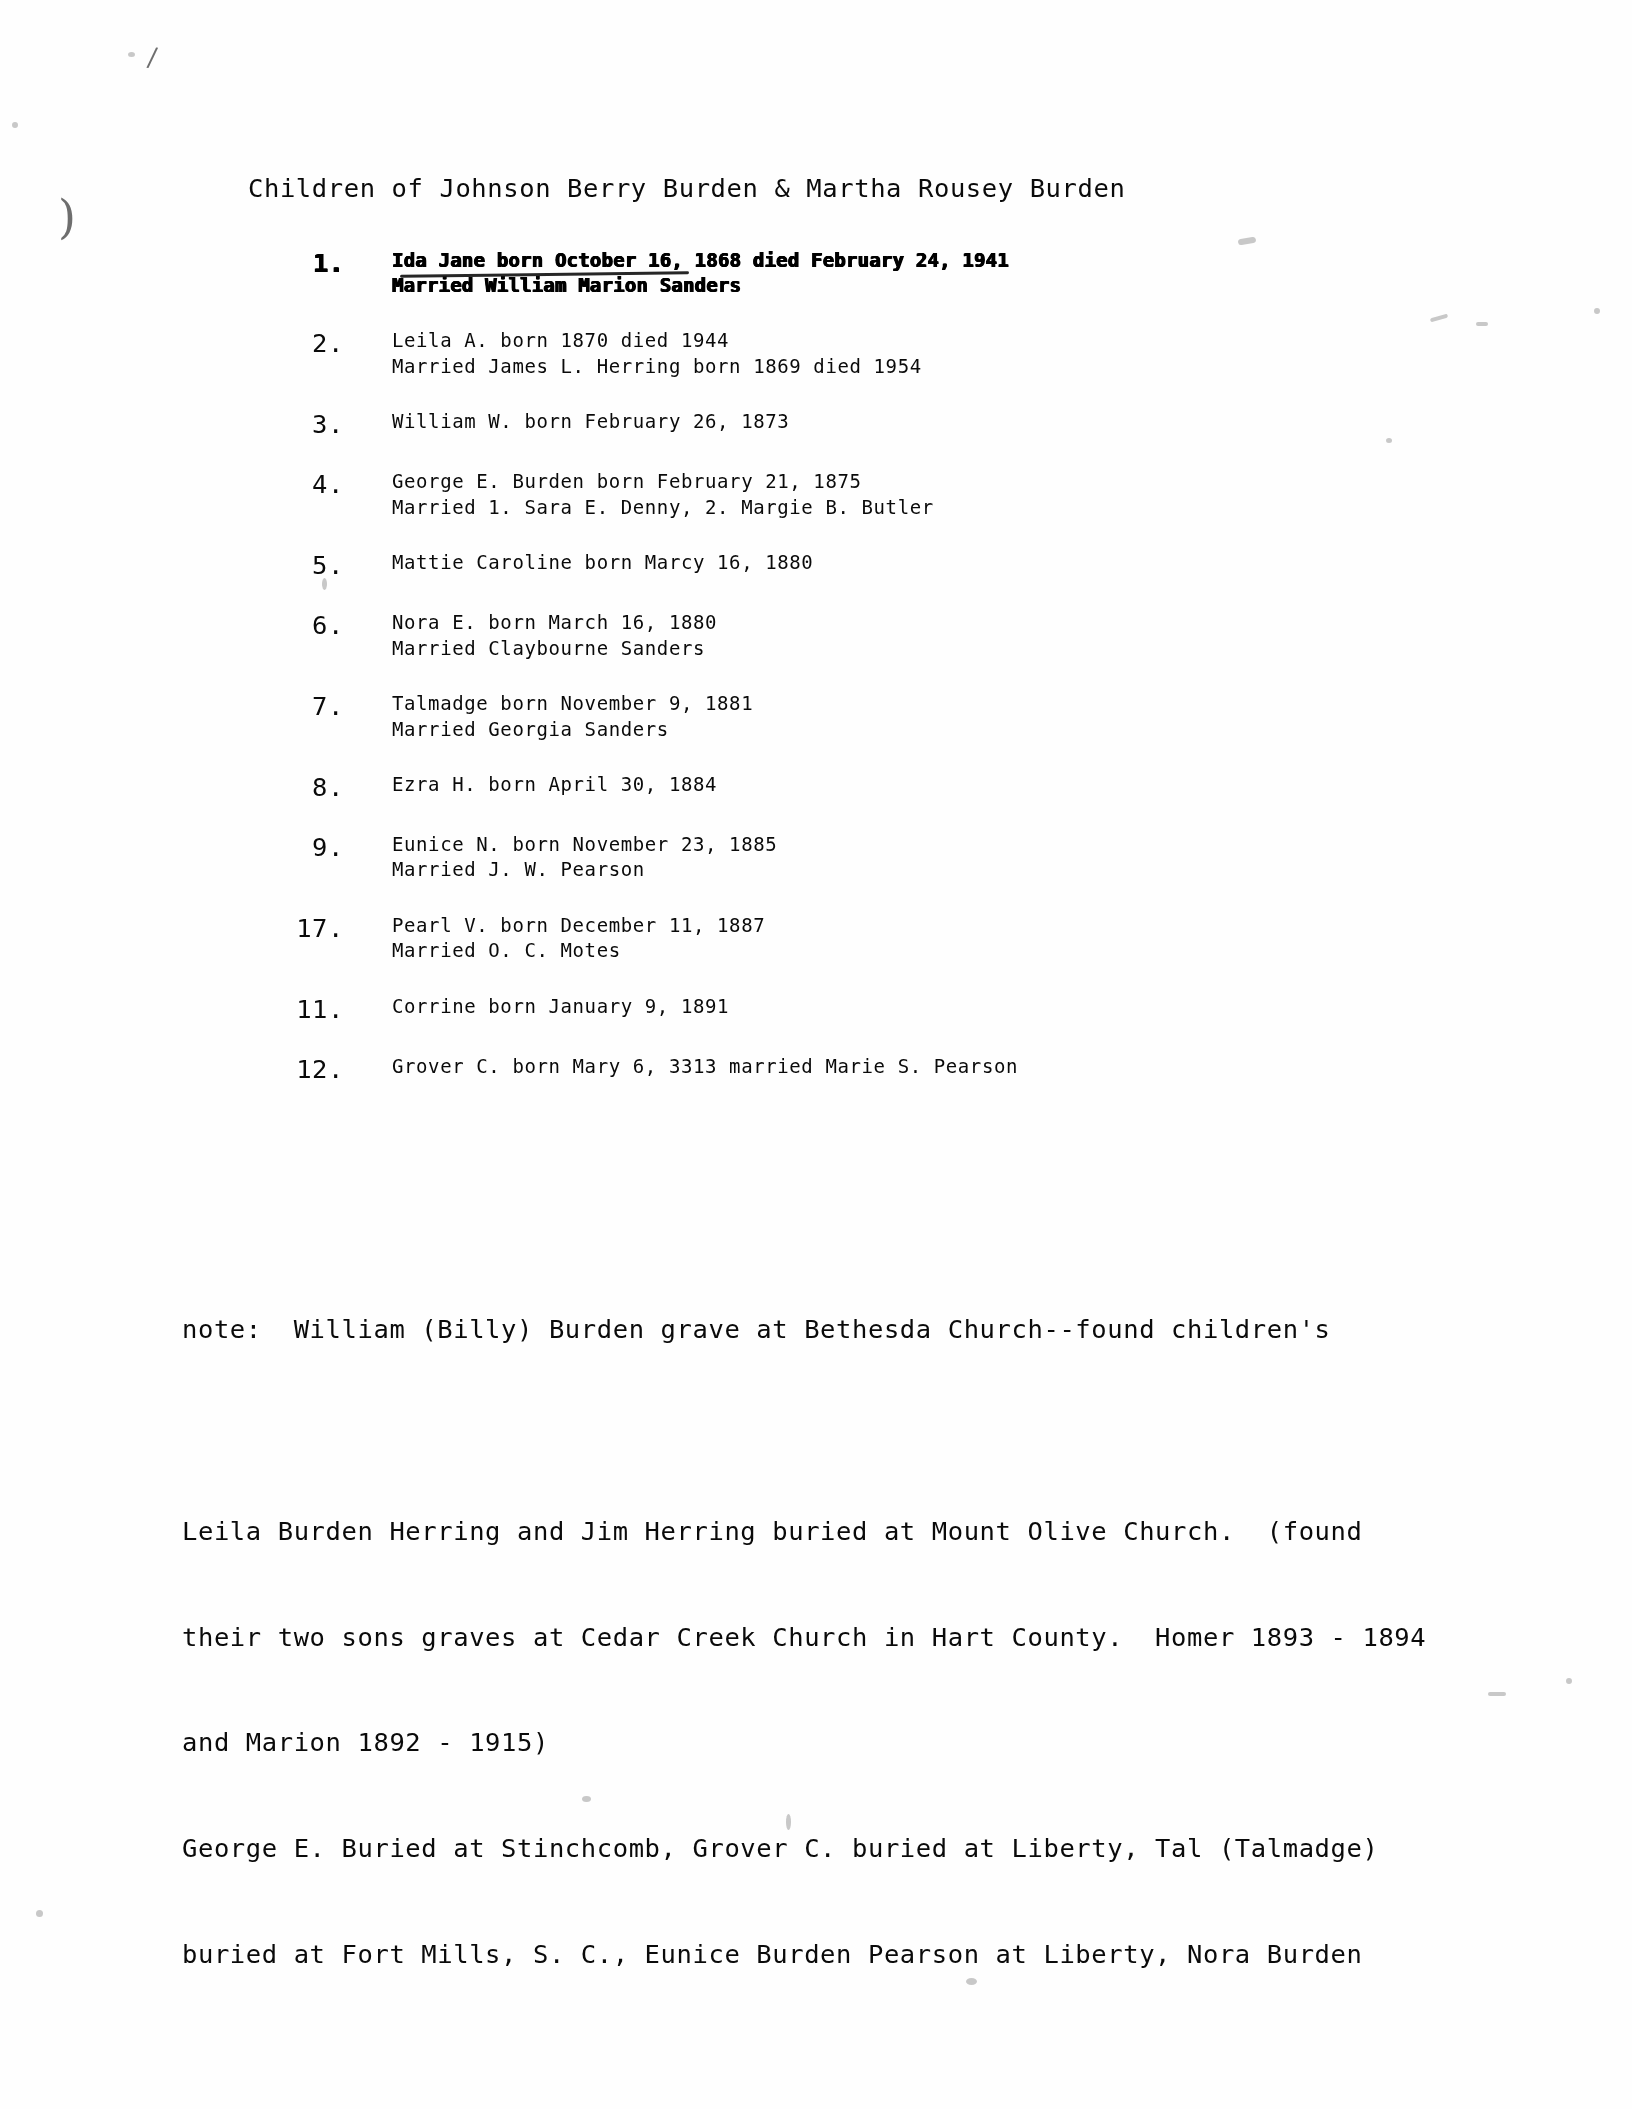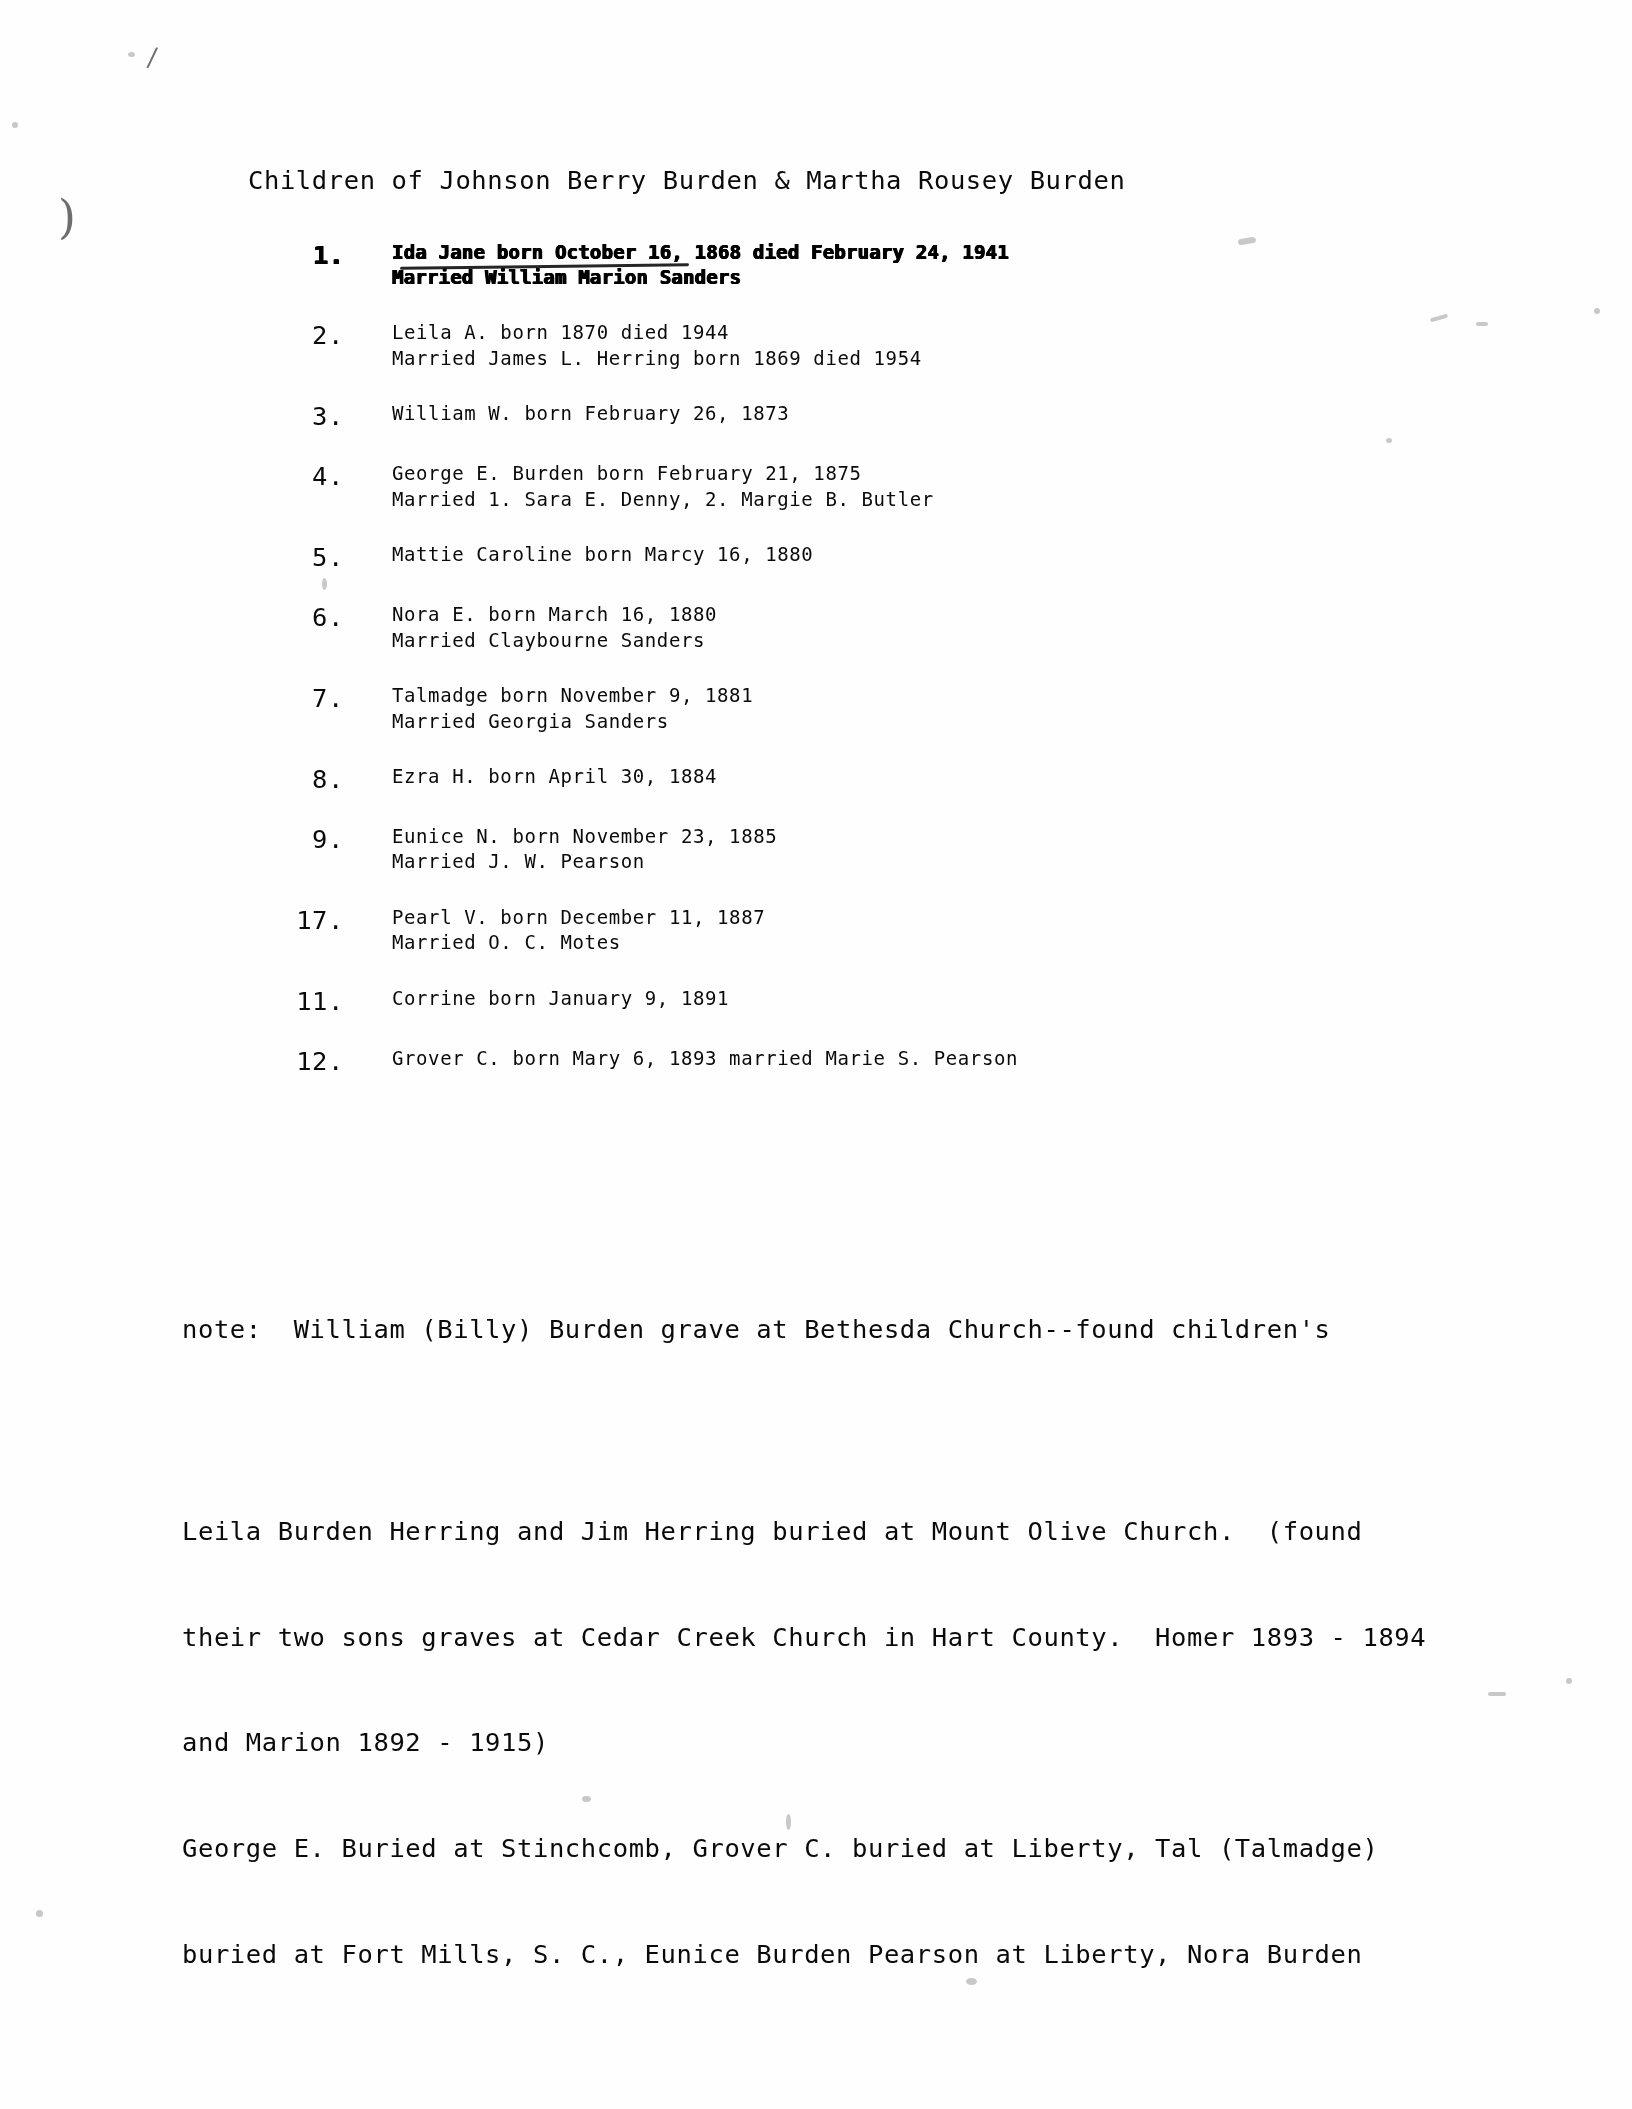--- a/index.html
+++ b/index.html
@@ -28,21 +28,21 @@
   }
   .mark {
     position: absolute;
     color: #6e6e6e;
     font-family: "DejaVu Serif", "Liberation Serif", serif;
     user-select: none;
   }
   .content {
     position: absolute;
     left: 248px;
-    top: 168px;
+    top: 176px;
     width: 1290px;
   }
   .doc-title {
     font-size: 25.5px;
     letter-spacing: 0.6px;
     line-height: 1.0;
     white-space: pre;
     margin: 0 0 46px 0;
   }
   ol.children {
@@ -218,21 +218,21 @@
       <li class="child">
         <div class="num">11.</div>
         <div class="body">
           <div class="line">Corrine born January 9, 1891</div>
         </div>
       </li>
 
       <li class="child">
         <div class="num">12.</div>
         <div class="body">
-          <div class="line">Grover C. born Mary 6, 1893 married Marie S. Pearson</div>
+          <div class="line">Grover C. born Mary 6, 3313 married Marie S. Pearson</div>
         </div>
       </li>
 
     </ol>
   </div>
 
   <div class="notes" style="top:1242px;">
     <p>
       <span class="line">note:  William (Billy) Burden grave at Bethesda Church--found children's</span>
     </p>

